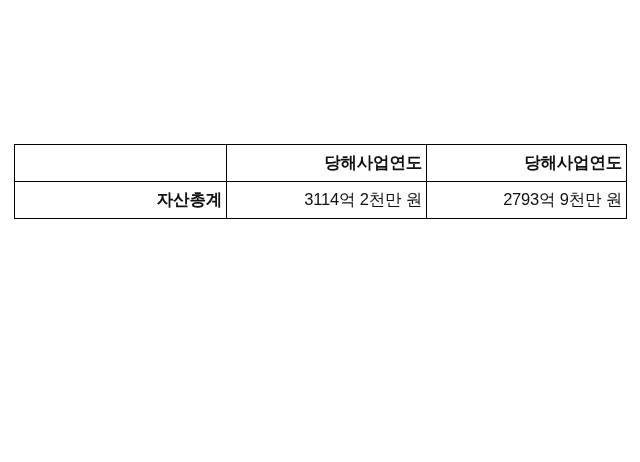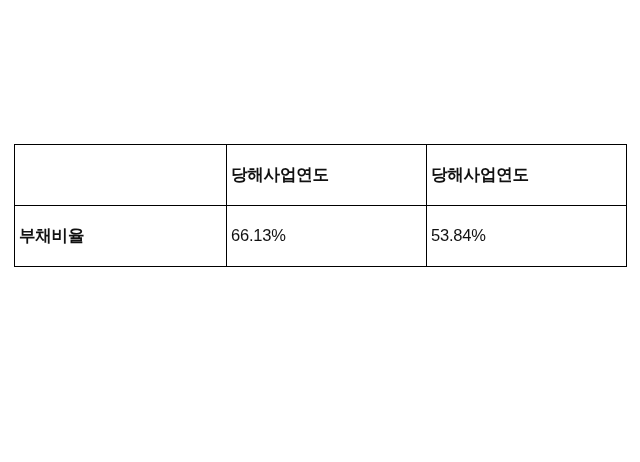--- a/index.html
+++ b/index.html
@@ -28,22 +28,22 @@
   }
   table.fin-table {
     border-collapse: collapse;
     width: 612px;
     table-layout: fixed;
     background: #ffffff;
   }
   table.fin-table td {
     border: 1px solid #000000;
     height: 36px;
-    padding: 12px 4px;
-    text-align: left;
+    padding: 0 4px;
+    text-align: right;
     vertical-align: middle;
     font-size: 16.5px;
     line-height: 1.2;
     letter-spacing: -0.2px;
     white-space: nowrap;
   }
   .col-label { width: 212px; }
   .col-val   { width: 200px; }
 
   td.head-cell {
@@ -70,20 +70,20 @@
         <col class="col-val">
         <col class="col-val">
       </colgroup>
       <tbody>
         <tr>
           <td class="corner-cell"></td>
           <td class="head-cell">당해사업연도</td>
           <td class="head-cell">당해사업연도</td>
         </tr>
         <tr>
-          <td class="row-label">부채비율</td>
-          <td class="value-cell">66.13%</td>
-          <td class="value-cell">53.84%</td>
+          <td class="row-label">자산총계</td>
+          <td class="value-cell">3114억 2천만 원</td>
+          <td class="value-cell">2793억 9천만 원</td>
         </tr>
       </tbody>
     </table>
   </div>
 </div>
 
 </body></html>

